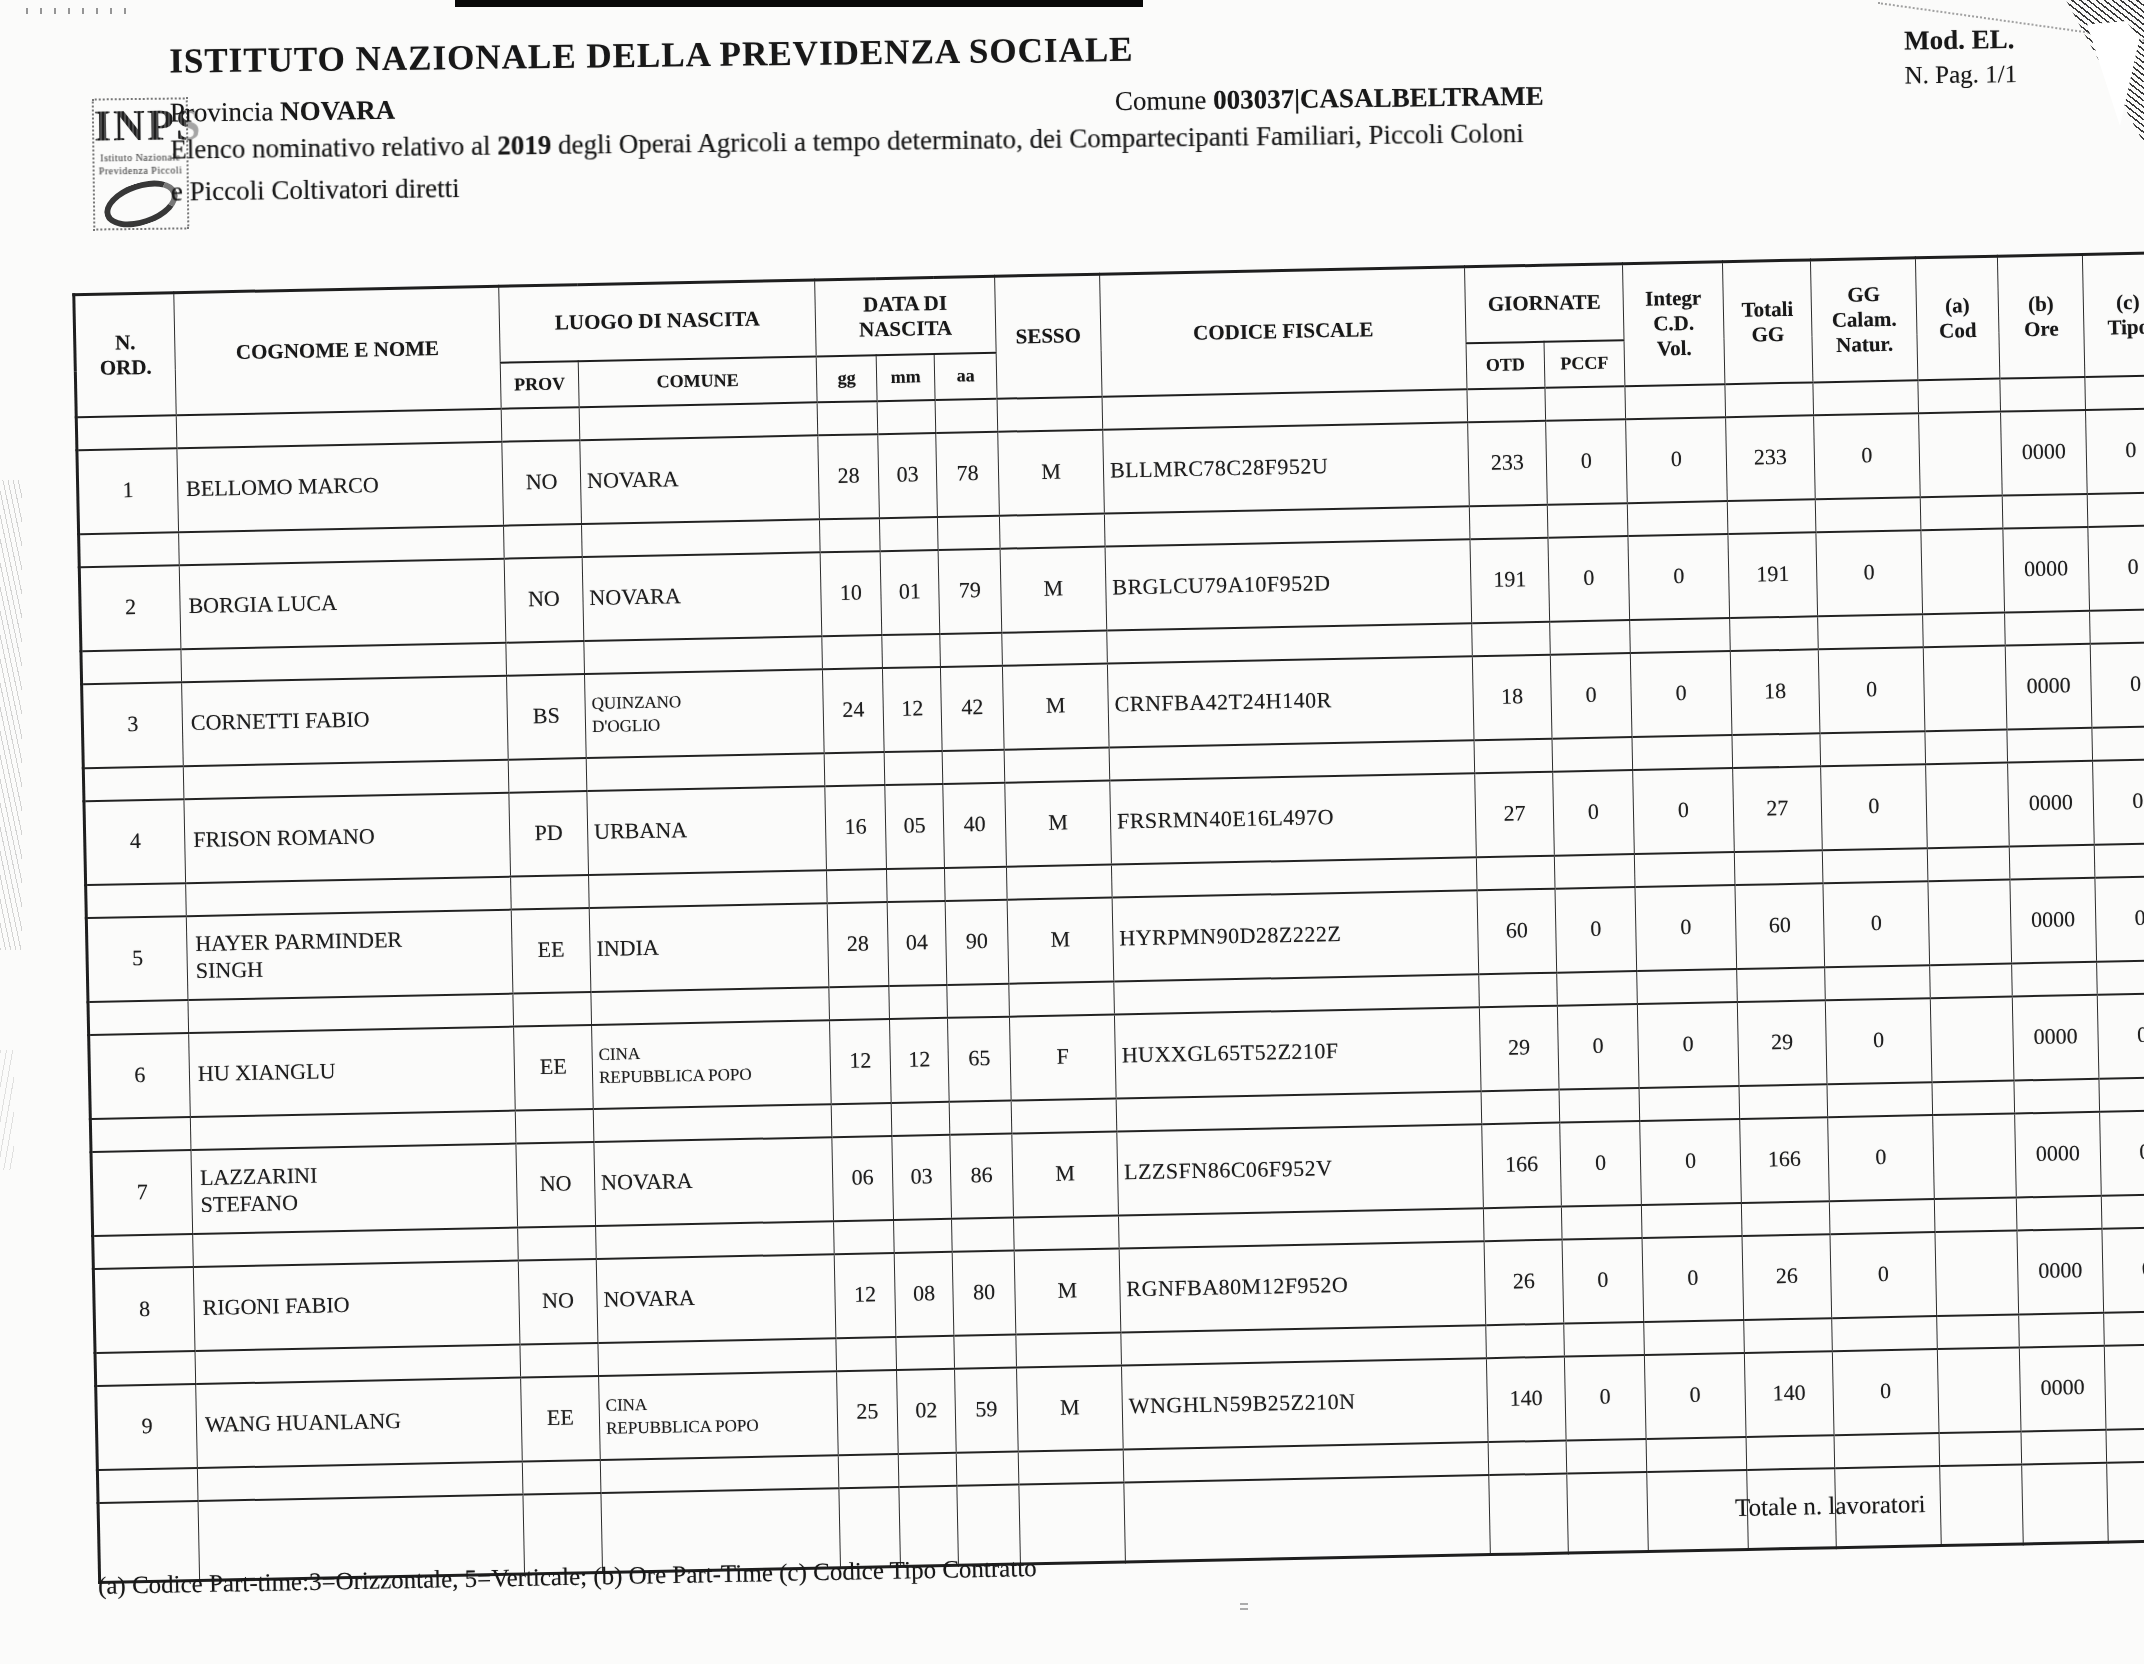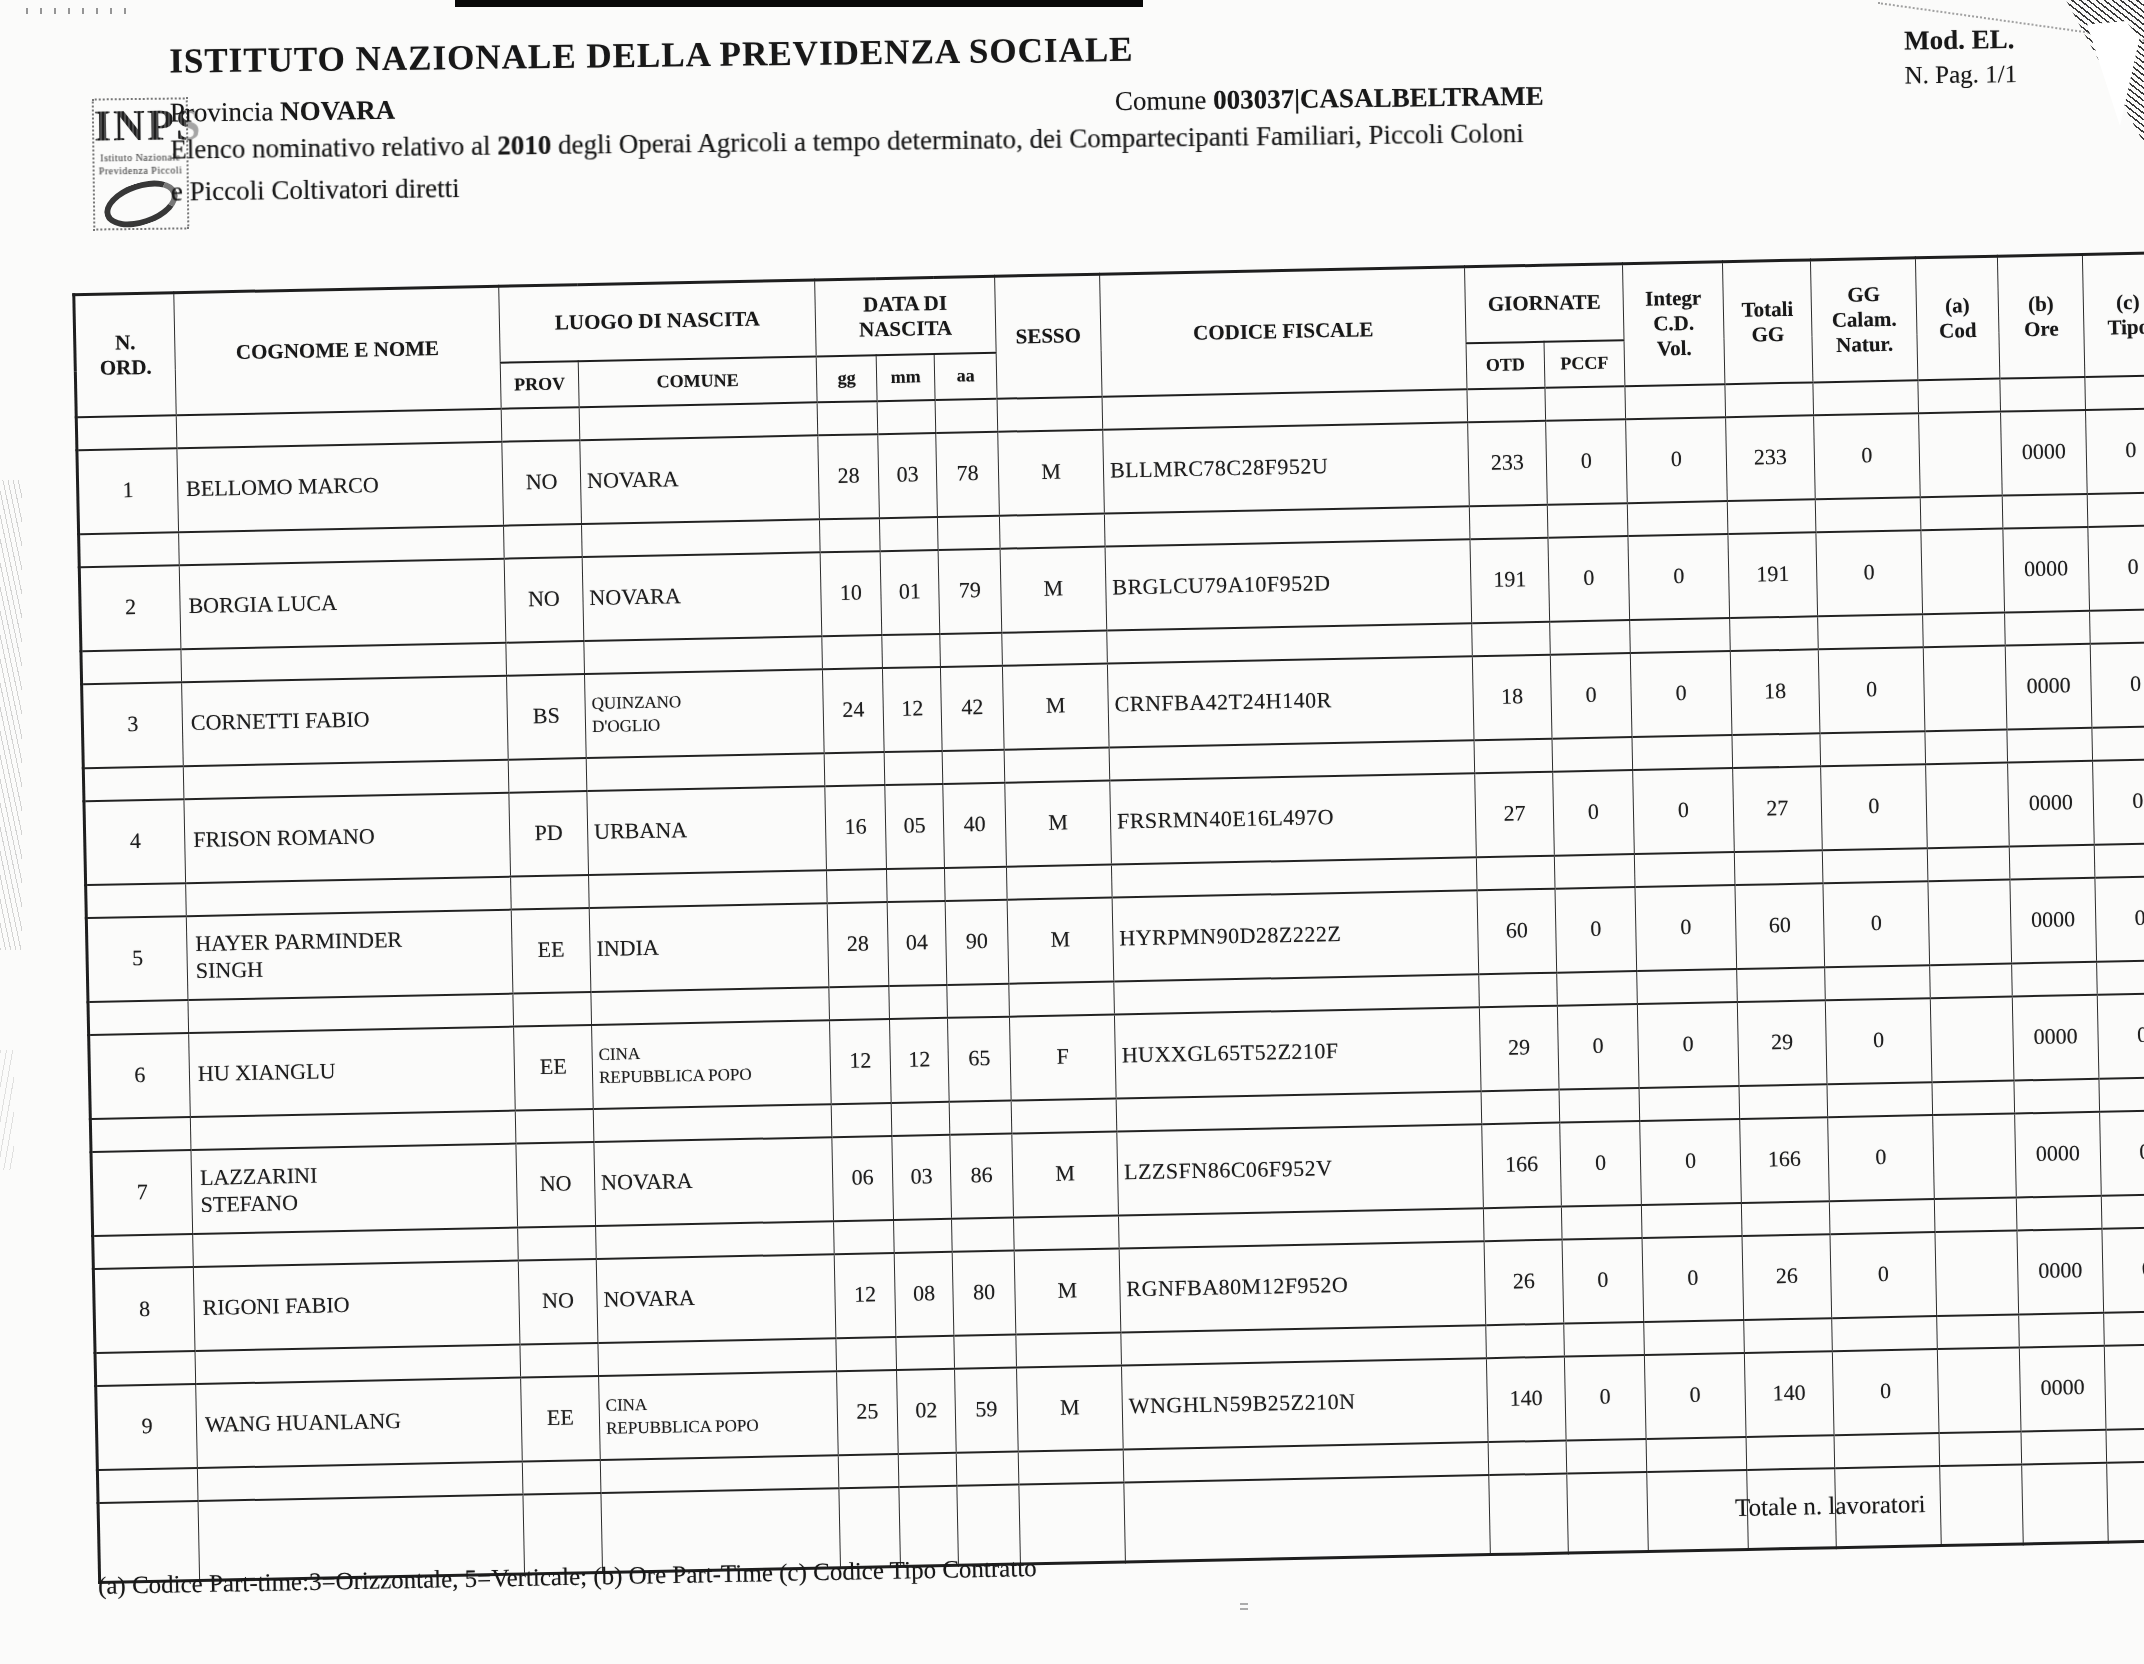--- a/index.html
+++ b/index.html
@@ -106,21 +106,21 @@
       <span class="comune-part"><span>Comune</span>
         <b>003037|CASALBELTRAME</b></span>
     </div>
 
     <div class="modbox">
       <div class="mod">Mod. EL.</div>
       <div class="pag">N. Pag. 1/1</div>
     </div>
 
     <p class="desc">
-      <span>Elenco nominativo relativo al </span><b>2010</b><span> degli Operai Agricoli a tempo determinato, dei Compartecipanti Familiari, Piccoli Coloni</span><br>
+      <span>Elenco nominativo relativo al </span><b>2019</b><span> degli Operai Agricoli a tempo determinato, dei Compartecipanti Familiari, Piccoli Coloni</span><br>
       <span>e Piccoli Coltivatori diretti</span>
     </p>
   </header>
 
   <div class="table-wrap">
     <table>
       <colgroup>
         <col style="width:100px">
           <col style="width:325px">
           <col style="width:78px">

